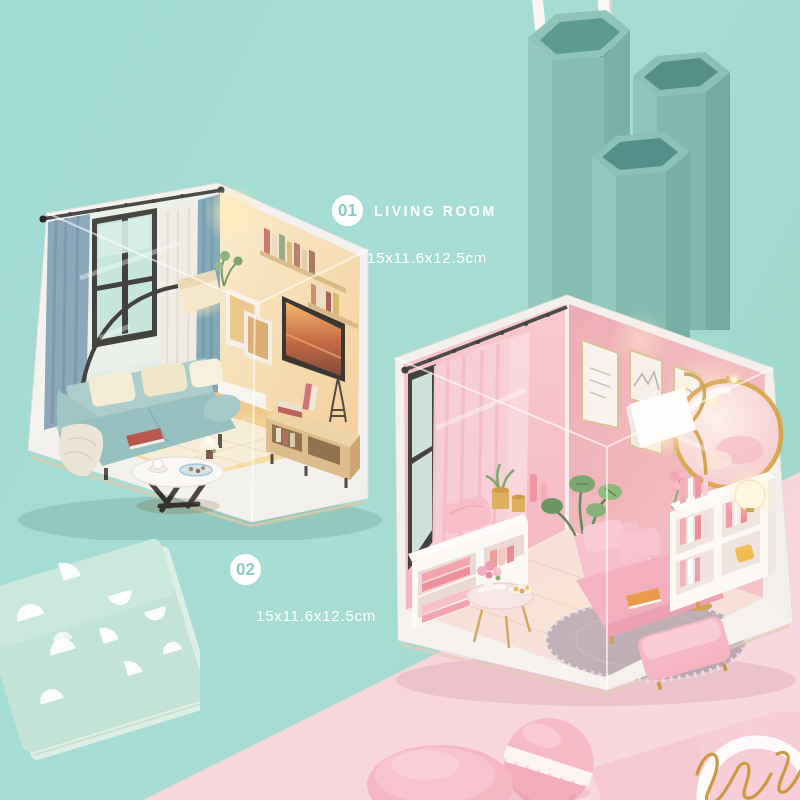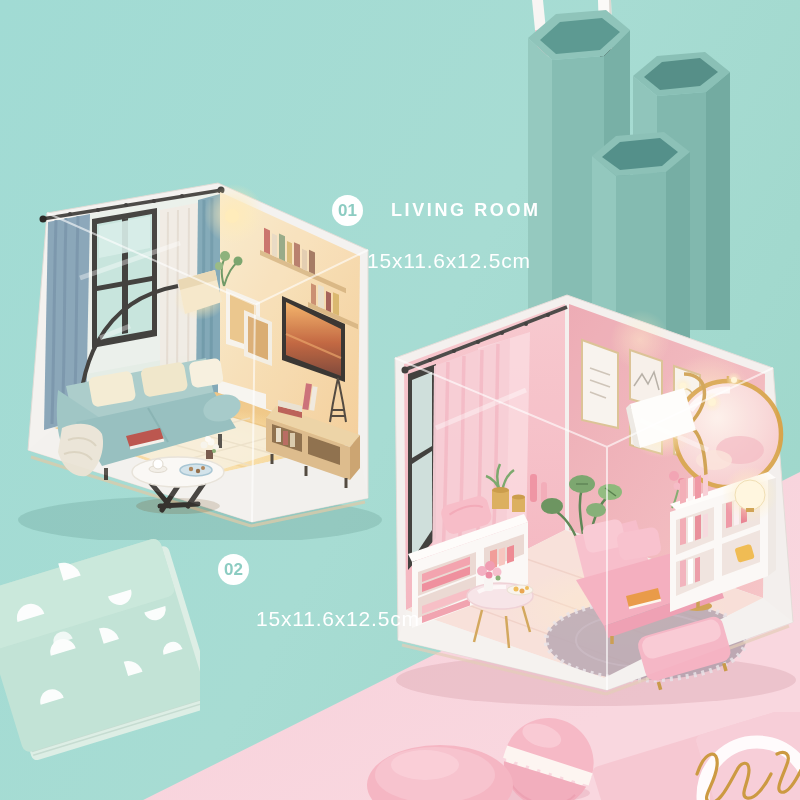--- a/index.html
+++ b/index.html
@@ -8,28 +8,28 @@
     font-family:"Liberation Sans",sans-serif;
     background:linear-gradient(118deg,#a1dbd4 0%,#a7dcd3 50%,#9dd6c9 100%);
     background-color:var(--bg-teal,#a6dcd3);
   }
   .pink-surface{
     position:absolute;inset:0;
     background:linear-gradient(155deg,var(--bg-pink,#f5cbd6) 30%,var(--bg-pink-2,#f9d7df) 85%);
     clip-path:polygon(100% 59%,100% 100%,17.9% 100%);
   }
   svg{position:absolute;display:block;}
-  .label{position:absolute;display:flex;align-items:center;gap:28px;color:var(--label,#fff);}
+  .label{position:absolute;display:flex;align-items:center;gap:11px;color:var(--label,#fff);}
   .badge{
     width:31px;height:31px;border-radius:50%;background:#fff;
     color:var(--badge-num,#8cccc2);font-weight:700;font-size:17px;
     display:flex;align-items:center;justify-content:center;letter-spacing:0;
   }
-  .title{font-size:18px;font-weight:700;letter-spacing:2.6px;white-space:nowrap;}
-  .dims{position:absolute;color:var(--label,#fff);font-size:21px;letter-spacing:.8px;white-space:nowrap;}
+  .title{font-size:14px;font-weight:700;letter-spacing:2.6px;white-space:nowrap;}
+  .dims{position:absolute;color:var(--label,#fff);font-size:15px;letter-spacing:.8px;white-space:nowrap;}
 </style>
 </head>
 <body>
 
 <div class="stage">
 
   <div class="pink-surface"></div>
 
   <svg style="left:490px;top:0;" width="260" height="470" viewBox="0 0 260 470">
     <g>
@@ -544,18 +544,18 @@
     <circle cx="172" cy="84" r="54" fill="none" stroke="#ffffff" stroke-width="13" opacity=".92"></circle>
     <path d="M112,62 C120,38 134,36 132,54 C130,72 116,86 124,90 C134,94 144,72 152,58 C156,50 164,48 164,58 C164,70 154,84 162,86 C170,88 180,74 186,62 M192,42 C200,38 206,42 202,52 C198,64 190,78 196,80 C202,82 210,70 216,58" stroke="#cc9a42" stroke-width="3.2" fill="none" stroke-linecap="round"></path>
   </svg>
 
   <div class="label" style="left:332px;top:195px;">
     <span class="badge">01</span>
     <span class="title">LIVING ROOM</span>
   </div>
   <div class="dims" style="left:367px;top:249px;">15x11.6x12.5cm</div>
 
-  <div class="label" style="left:218px;top:554px;text-decoration:underline;">
+  <div class="label" style="left:230px;top:554px;text-decoration:underline;">
     <span class="badge">02</span>
   </div>
   <div class="dims" style="left:256px;top:607px;">15x11.6x12.5cm</div>
 
 </div>
 
 </body></html>

